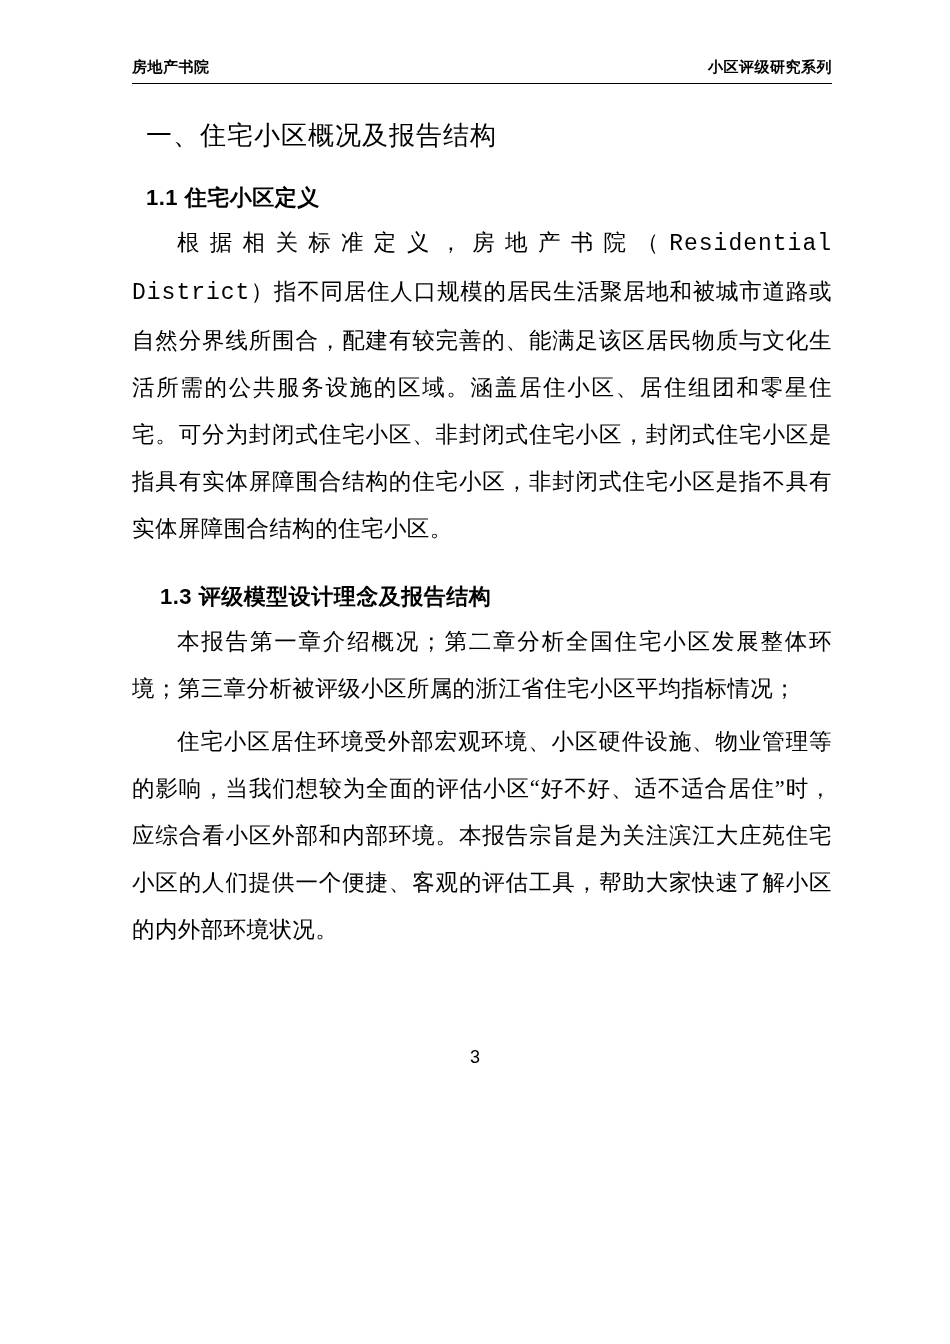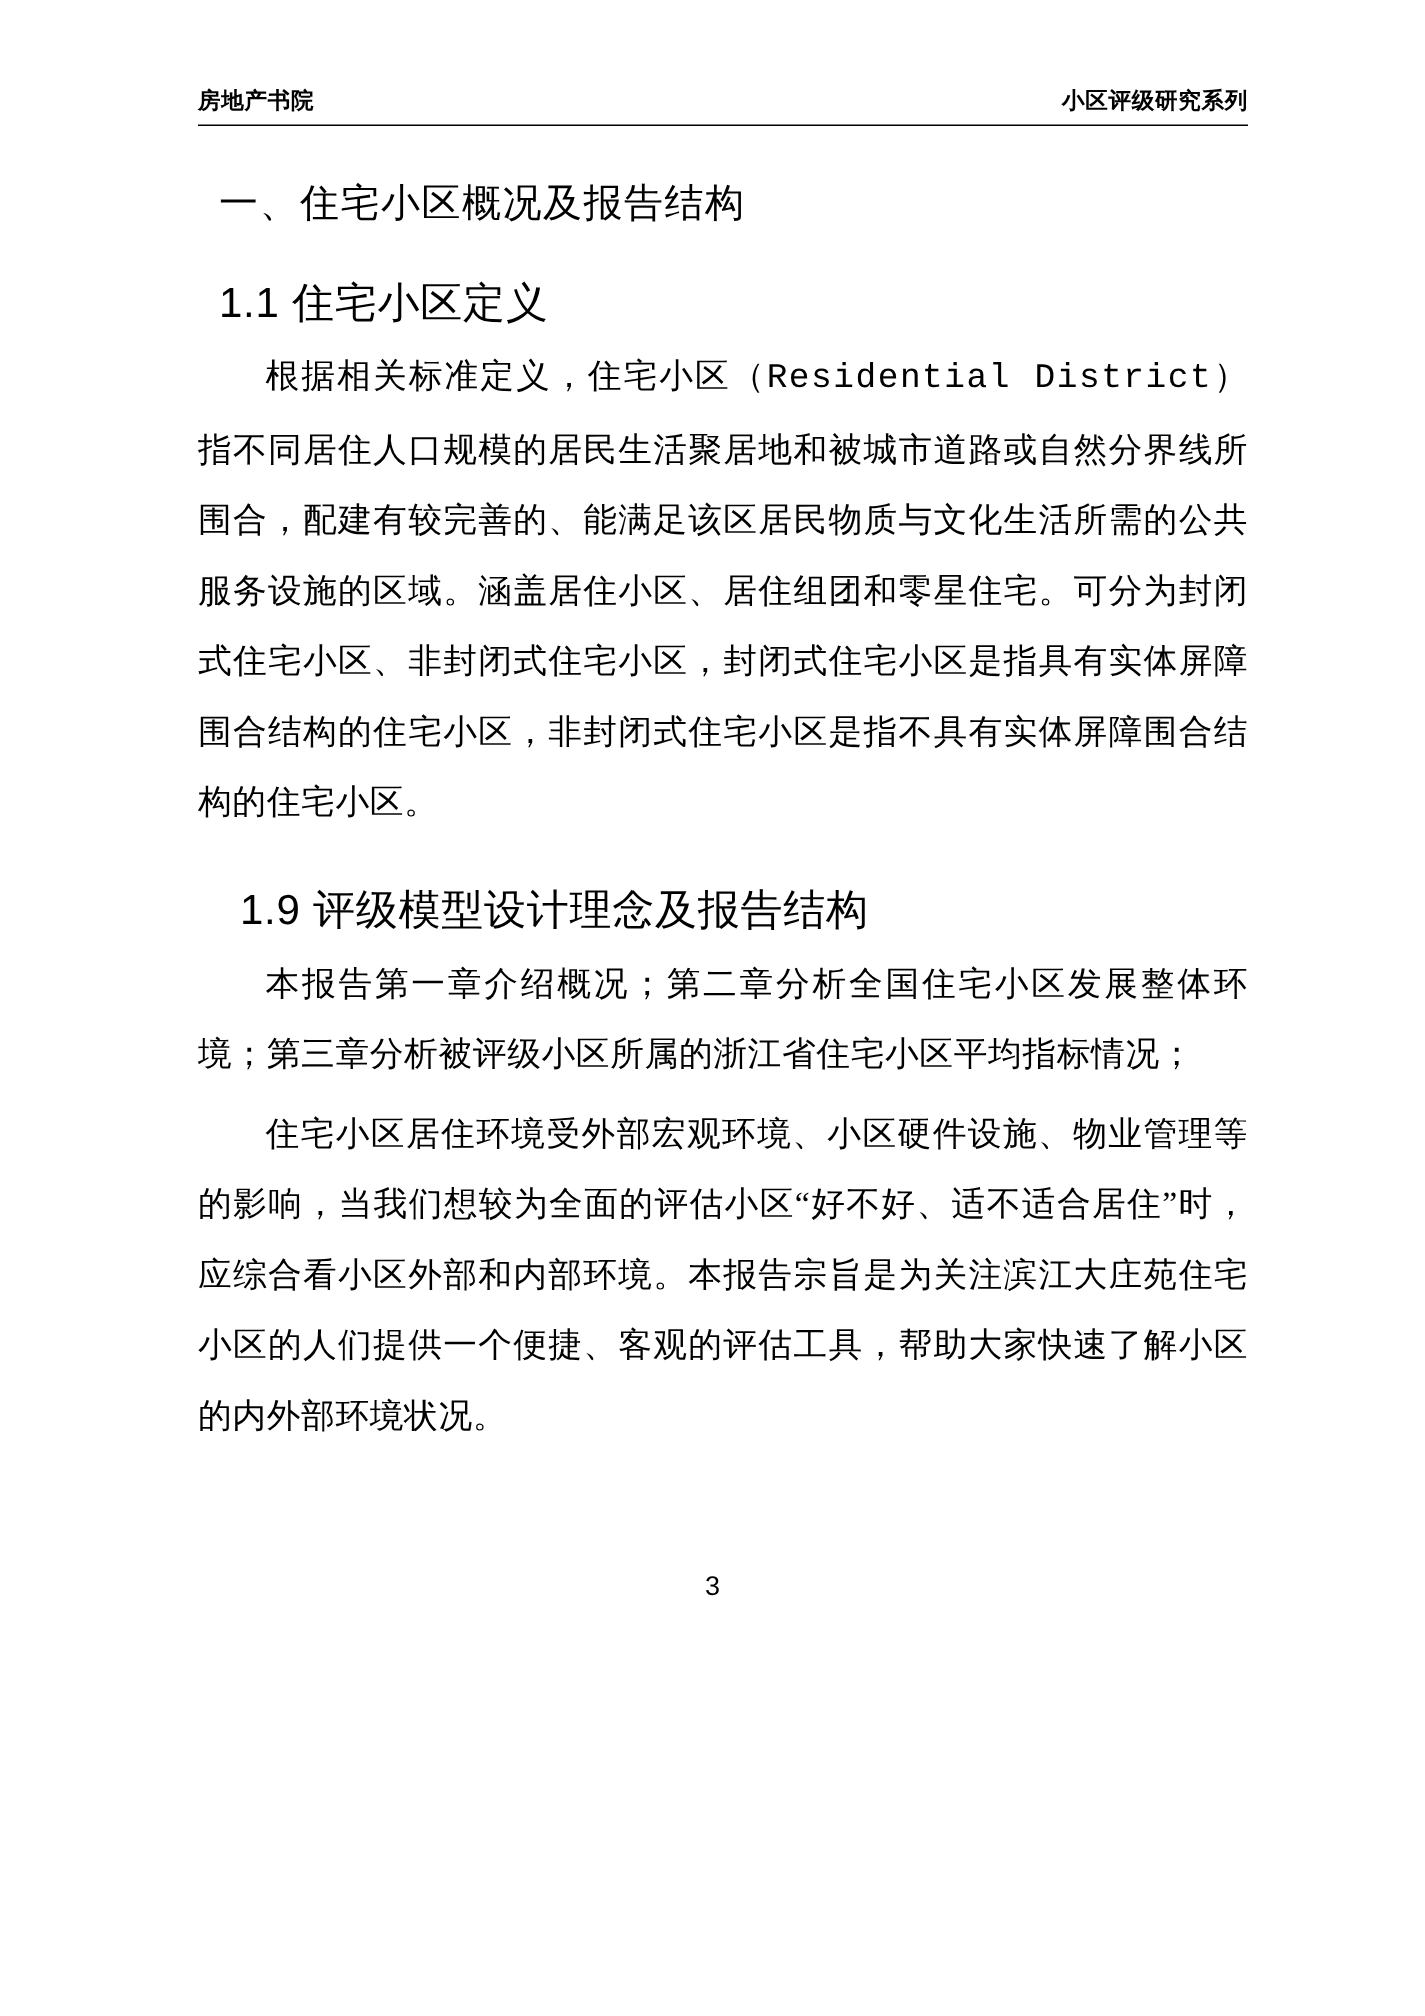--- a/index.html
+++ b/index.html
@@ -40,22 +40,22 @@
   
   h1.sec-title {
     font-size: 26px;
     font-weight: normal;
     margin: 24px 0 10px 0;
     letter-spacing: 1px;
     text-indent: 14px;
     font-family: "Liberation Sans", sans-serif;
   }
   h2.sub-title {
-    font-size: 28px;
-    font-weight: normal;
+    font-size: 22px;
+    font-weight: bold;
     margin: 30px 0 6px 0;
     letter-spacing: 0.5px;
     text-indent: 14px;
     font-family: "Liberation Sans", sans-serif;
   }
   h2.sub-title.indent-more {
     text-indent: 28px;
   }
 
   
@@ -91,25 +91,25 @@
 
   <div class="header">
     <span class="header-left">房地产书院</span>
     <span class="header-right">小区评级研究系列</span>
   </div>
 
   <h1 class="sec-title">一、住宅小区概况及报告结构</h1>
 
   <h2 class="sub-title">1.1  住宅小区定义</h2>
 
-  <p class="body-text"><span>根据相关标准定义，住宅小区（</span><span class="latin">Residential District</span><span>）指不同居住人口规模的居民生活聚居地和被城市道路或自然分界线所围合，配建有较完善的、能满足该区居民物质与文化生活所需的公共服务设施的区域。涵盖居住小区、居住组团和零星住宅。可分为封闭式住宅小区、非封闭式住宅小区，封闭式住宅小区是指具有实体屏障围合结构的住宅小区，非封闭式住宅小区是指不具有实体屏障围合结构的住宅小区。</span></p>
+  <p class="body-text"><span>根据相关标准定义，房地产书院（</span><span class="latin">Residential District</span><span>）指不同居住人口规模的居民生活聚居地和被城市道路或自然分界线所围合，配建有较完善的、能满足该区居民物质与文化生活所需的公共服务设施的区域。涵盖居住小区、居住组团和零星住宅。可分为封闭式住宅小区、非封闭式住宅小区，封闭式住宅小区是指具有实体屏障围合结构的住宅小区，非封闭式住宅小区是指不具有实体屏障围合结构的住宅小区。</span></p>
 
 
 
-  <h2 class="sub-title indent-more">1.9  评级模型设计理念及报告结构</h2>
+  <h2 class="sub-title indent-more">1.3  评级模型设计理念及报告结构</h2>
 
   <p class="body-text">本报告第一章介绍概况；第二章分析全国住宅小区发展整体环境；第三章分析被评级小区所属的浙江省住宅小区平均指标情况；</p>
 
   <p class="body-text">住宅小区居住环境受外部宏观环境、小区硬件设施、物业管理等的影响，当我们想较为全面的评估小区“好不好、适不适合居住”时，应综合看小区外部和内部环境。本报告宗旨是为关注滨江大庄苑住宅小区的人们提供一个便捷、客观的评估工具，帮助大家快速了解小区的内外部环境状况。</p>
 
   <div class="footer">3</div>
 
 </div>
 
 </body></html>

